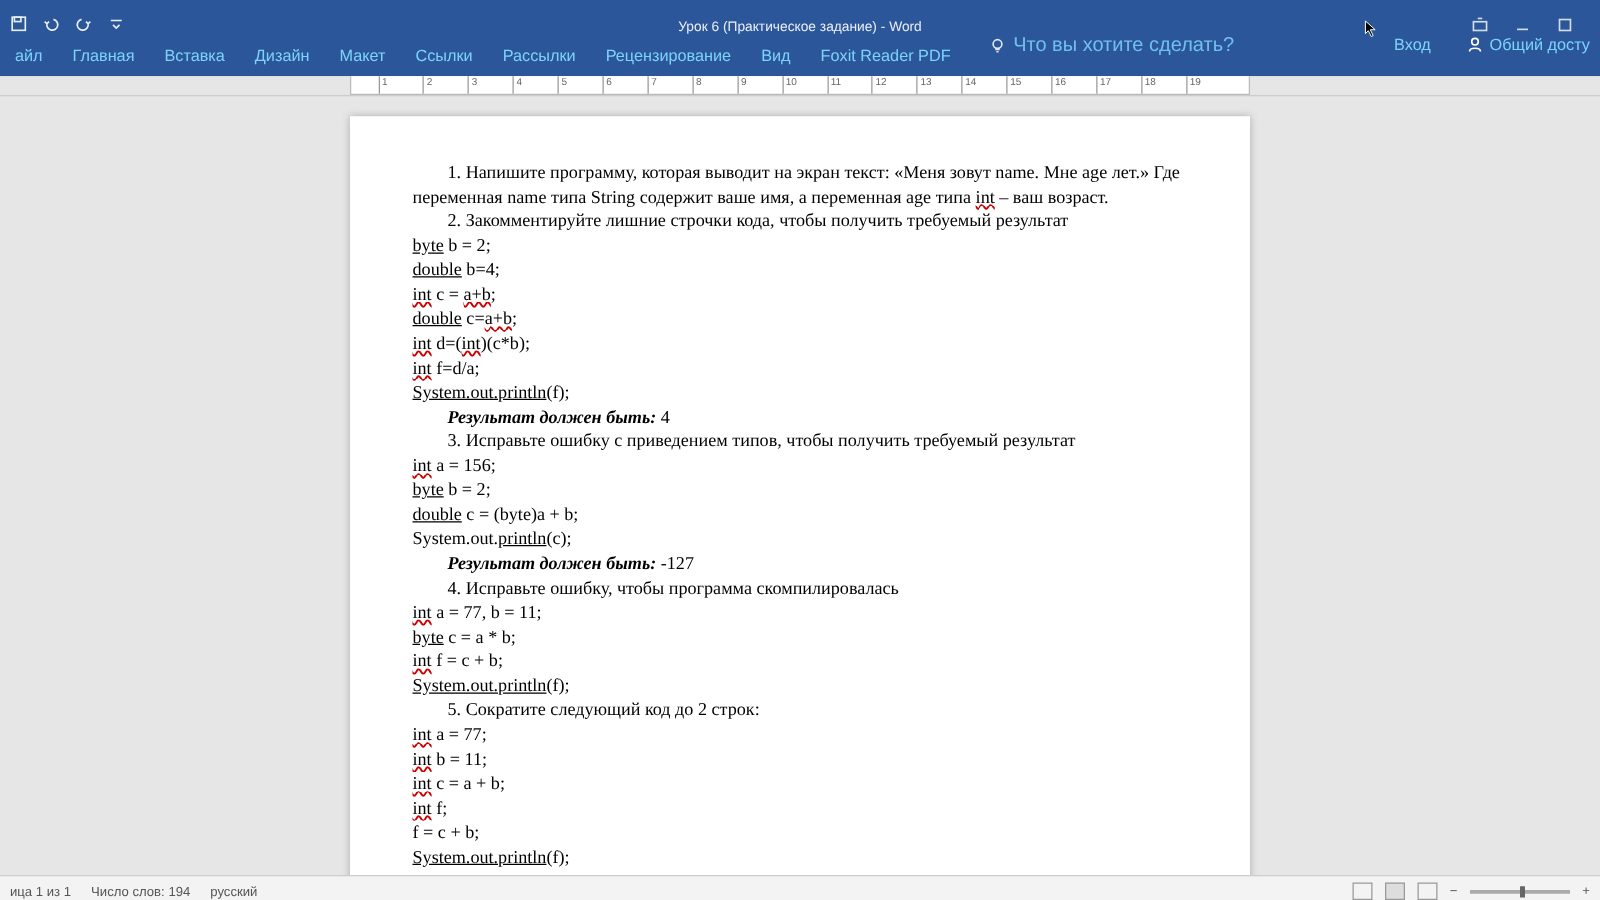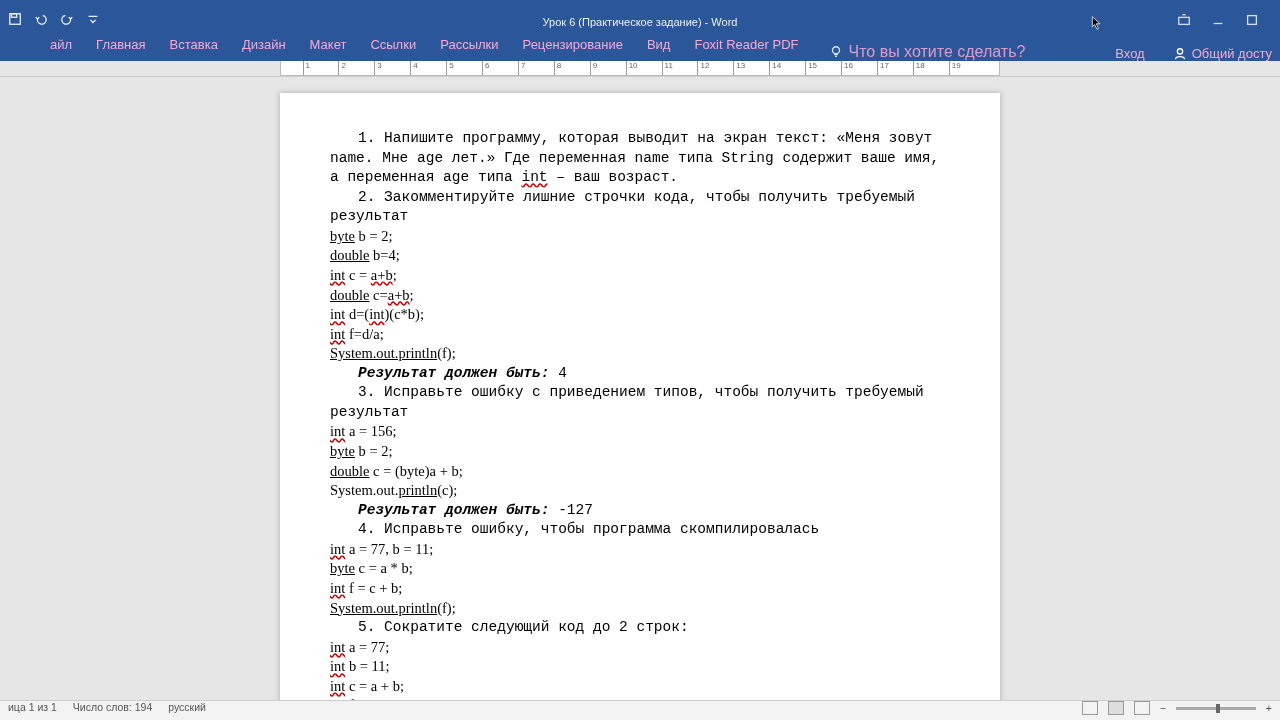--- a/index.html
+++ b/index.html
@@ -3,36 +3,36 @@
 <meta charset="utf-8">
 <style>
 *{margin:0;padding:0;box-sizing:border-box;}
 body{font-family:"Segoe UI",Arial,sans-serif;background:#e6e6e6;overflow:hidden;width:1280px;height:720px;position:relative;}
 .titlebar{height:28px;background:#2b579a;display:flex;align-items:flex-end;color:#fff;font-size:11px;position:relative;}
 .titlebar .qat{display:flex;align-items:center;gap:8px;padding:0 6px;}
 .titlebar .qat span{width:18px;height:18px;display:flex;align-items:center;justify-content:center;cursor:pointer;opacity:.9;}
 .titlebar .doc-title{position:absolute;left:50%;transform:translateX(-50%);font-size:11px;opacity:.9;}
 .titlebar .wincontrols{margin-left:auto;display:flex;align-items:center;gap:18px;padding-right:20px;}
 .titlebar .wincontrols span{width:16px;height:16px;display:flex;align-items:center;justify-content:center;cursor:pointer;opacity:.8;}
-.ribbon-tabs{height:33px;background:#2b579a;display:flex;align-items:flex-end;color:#f9a8d4;font-size:13px;padding-left:38px;}
+.ribbon-tabs{height:33px;background:#2b579a;display:flex;align-items:flex-start;color:#7dd3fc;font-size:13px;}
 .ribbon-tabs .tab{padding:0 12px;height:100%;display:flex;align-items:center;cursor:pointer;}
 .ribbon-tabs .tell{display:flex;align-items:center;gap:6px;margin-left:18px;opacity:.85;font-size:16px;}
 .ribbon-tabs .right-area{margin-left:auto;display:flex;align-items:center;gap:28px;padding-right:8px;}
 .ribbon-tabs .right-area .share{display:flex;align-items:center;gap:5px;}
 .ruler{height:16px;background:#e6e6e6;display:flex;justify-content:center;border-bottom:1px solid #ccc;}
 .ruler-inner{width:720px;height:100%;background:#fff;border:1px solid #bbb;border-top:none;position:relative;font-size:8px;color:#666;}
 .ruler-inner .tick{position:absolute;top:0;height:100%;border-left:1px solid #999;padding-left:2px;}
 .workspace{height:calc(100% - 28px - 33px - 16px - 20px);overflow:hidden;display:flex;justify-content:center;padding-top:16px;}
 .page{width:720px;min-height:900px;background:#fff;box-shadow:0 0 6px rgba(0,0,0,.25);padding:36px 50px;font-family:"Times New Roman",serif;font-size:14.5px;color:#000;line-height:1.35;}
 .page p{margin:0;}
-.indent{text-indent:28px;font-family:Liberation Mono, monospace;}
+.indent{text-indent:28px;}
 .ul{text-decoration:underline;}
 .ulr{text-decoration:underline;text-decoration-color:#c00;text-decoration-style:wavy;}
 .bi{font-weight:bold;font-style:italic;}
-.statusbar{position:absolute;bottom:0;left:0;right:0;height:20px;background:#f3f3f3;border-top:1px solid #ccc;display:flex;align-items:flex-start;font-size:10.5px;color:#555;padding:0 8px;gap:16px;}
+.statusbar{position:absolute;bottom:0;left:0;right:0;height:20px;background:#f3f3f3;border-top:1px solid #ccc;display:flex;align-items:flex-end;font-size:10.5px;color:#555;padding:0 8px;gap:16px;}
 .statusbar .right{margin-left:auto;display:flex;align-items:center;gap:10px;}
 .statusbar .viewbtn{width:16px;height:14px;border:1px solid #999;display:inline-block;}
 .zoom-slider{width:80px;height:3px;background:#aaa;position:relative;}
 .zoom-slider::after{content:"";position:absolute;left:50%;top:-3px;width:4px;height:9px;background:#666;}
 svg{width:14px;height:14px;stroke:#fff;fill:none;stroke-width:1.5;}
 .cursor{position:absolute;left:1090px;top:16px;pointer-events:none;}
 </style>
 </head>
 <body>
 

